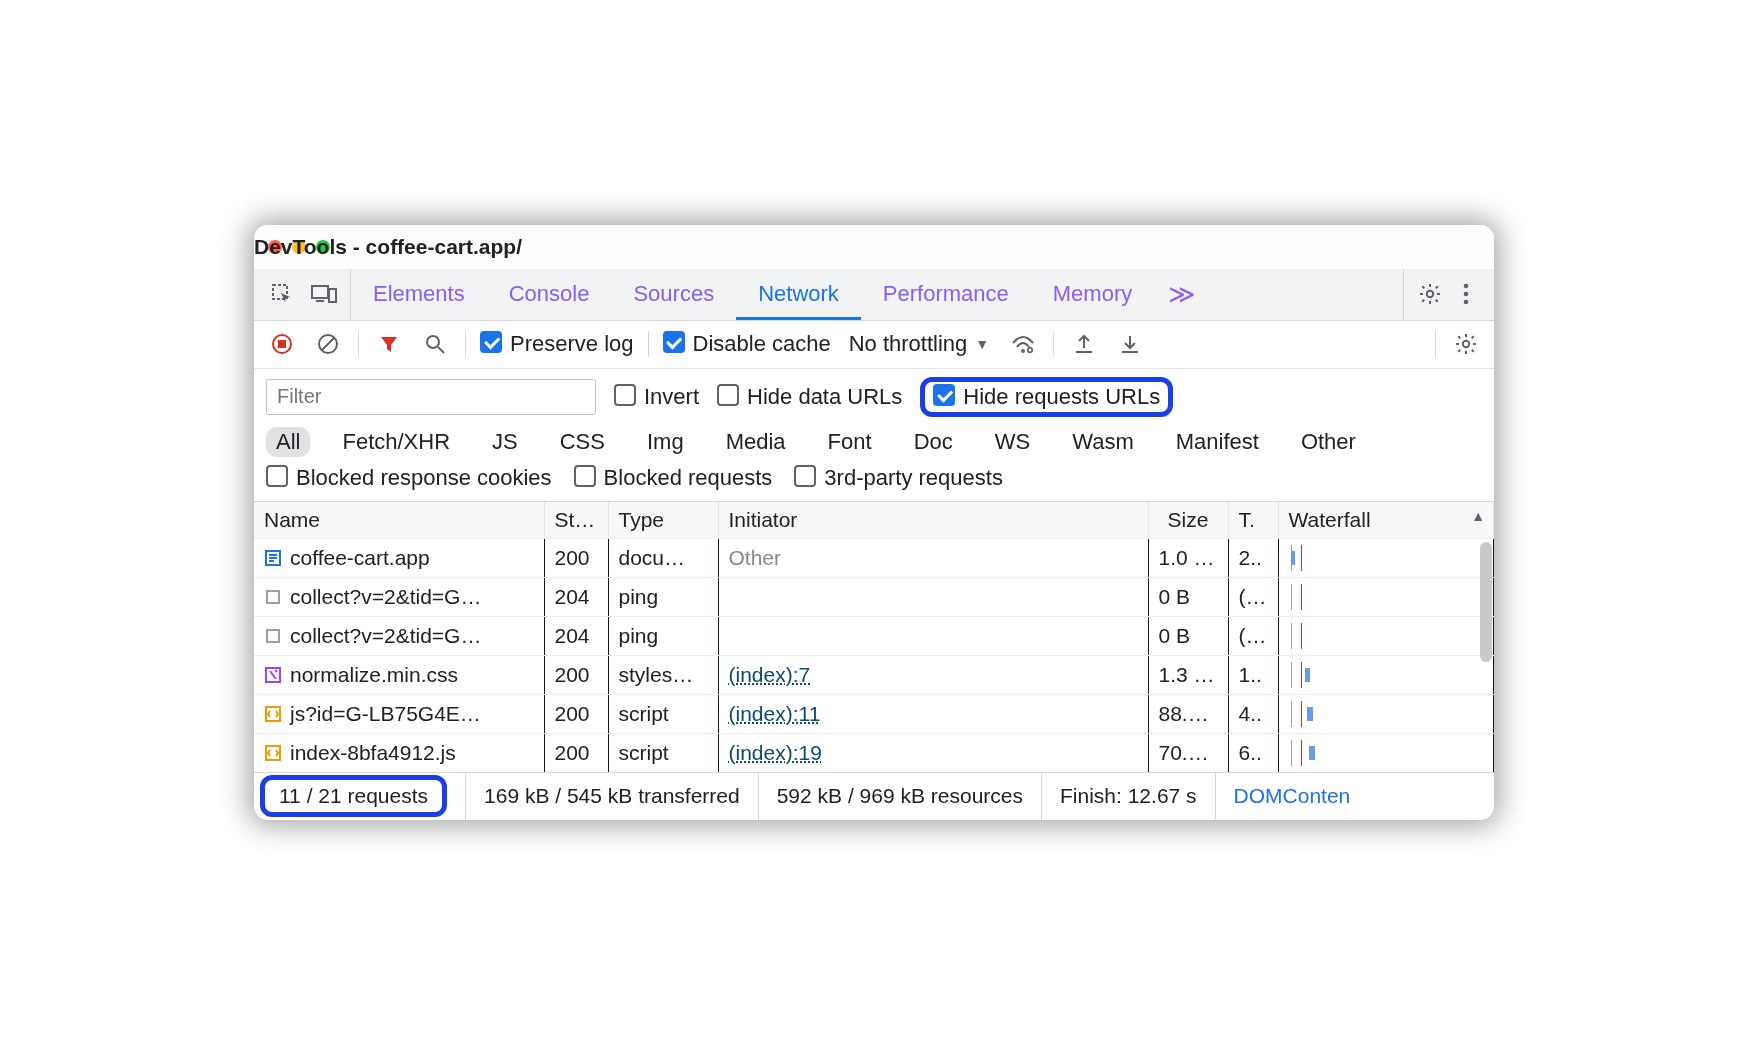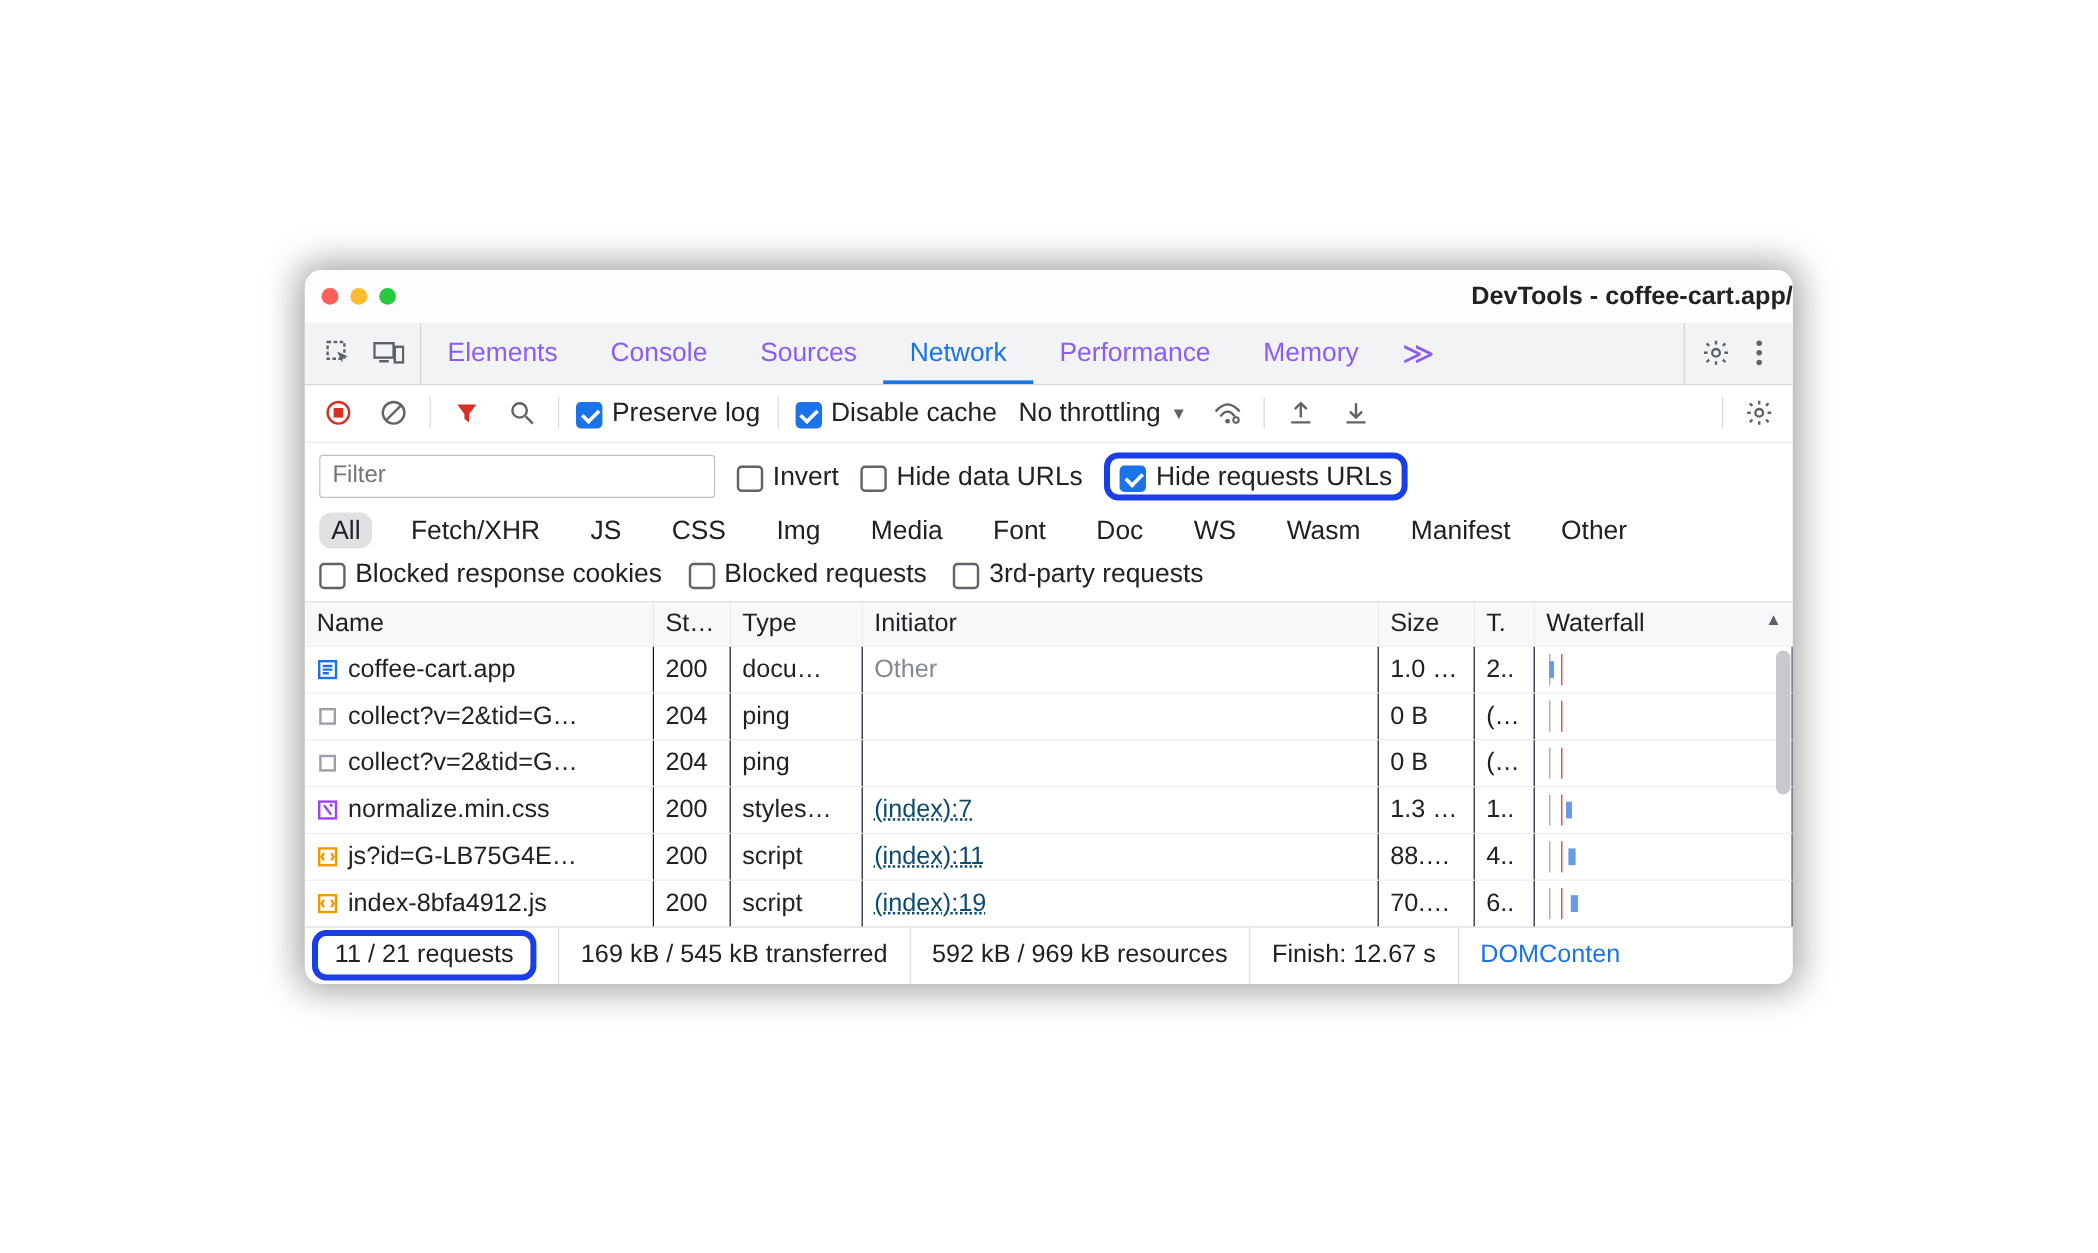--- a/index.html
+++ b/index.html
@@ -27,21 +27,21 @@
     padding: 0 14px;
     background: #fdfdfd;
     position: relative;
   }
   .traffic-lights { display: flex; gap: 10px; }
   .tl { width: 14px; height: 14px; border-radius: 50%; }
   .tl.red { background: #ff5f57; }
   .tl.yellow { background: #febc2e; }
   .tl.green { background: #28c840; }
   .window-title {
-    position: absolute; left: 0; right: 0; text-align: right;
+    position: absolute; left: 0; right: 0; text-align: left;
     font-size: 21px; font-weight: 600; color: #222;
   }
   
   .tabs-row {
     display: flex; align-items: center;
     height: 52px; padding: 0 8px;
     background: #f1f3f4;
     border-bottom: 1px solid #d6d8da;
   }
   .inspect-group { display: flex; align-items: center; gap: 10px; padding: 0 10px 0 4px; border-right: 1px solid #cfd3d6; height: 100%; }
@@ -53,21 +53,21 @@
   .tab.active { color:#1a73e8; border-bottom: 3px solid #1a73e8; padding-top:3px; }
   .tabs-spacer { flex:1; }
   .tabs-right { display:flex; align-items:center; gap:4px; padding-right:4px; border-left:1px solid #cfd3d6; height:100%; padding-left:10px;}
   
   .toolbar {
     display:flex; align-items:center; gap:14px;
     height:48px; padding:0 12px; border-bottom:1px solid #e3e5e7;
   }
   .divider { width:1px; height:26px; background:#d6d8da; }
   .chk {
-    display:flex; align-items:flex-end; gap:8px; font-size:22px; cursor:pointer;
+    display:flex; align-items:flex-start; gap:8px; font-size:22px; cursor:pointer;
   }
   .chk .box {
     width:22px; height:22px; border:2px solid #5f6368; border-radius:4px;
     display:inline-flex; align-items:center; justify-content:center;
   }
   .chk .box.checked { background:#1a73e8; border-color:#1a73e8; }
   .chk .box.checked::after { content:""; width:6px; height:11px; border:solid #fff; border-width:0 3px 3px 0; transform:rotate(45deg) translateY(-1px); }
   .throttle { display:flex; align-items:center; gap:8px; font-size:22px; color:#202124; cursor:pointer; padding:0 4px;}
   .throttle .caret { font-size:14px; color:#5f6368; }
   .toolbar-spacer { flex:1; }
@@ -312,21 +312,21 @@
   </div>
 
   <div class="table-wrap">
     <table class="table">
       <thead>
         <tr>
           <th class="col-name">Name</th>
           <th class="col-status">St…</th>
           <th class="col-type">Type</th>
           <th class="col-initiator">Initiator</th>
-          <th class="col-size" style="text-align:left;">Size</th>
+          <th class="col-size" style="text-align:center;">Size</th>
           <th class="col-time">T.</th>
           <th class="col-waterfall"><span>Waterfall</span><span class="sort-arrow">▲</span></th>
         </tr>
       </thead>
       <tbody id="req-body">
           <tr>
             <td class="col-name">
               <div class="name-cell">
                 <span>
                   <svg class="res-icon" viewBox="0 0 18 18">

